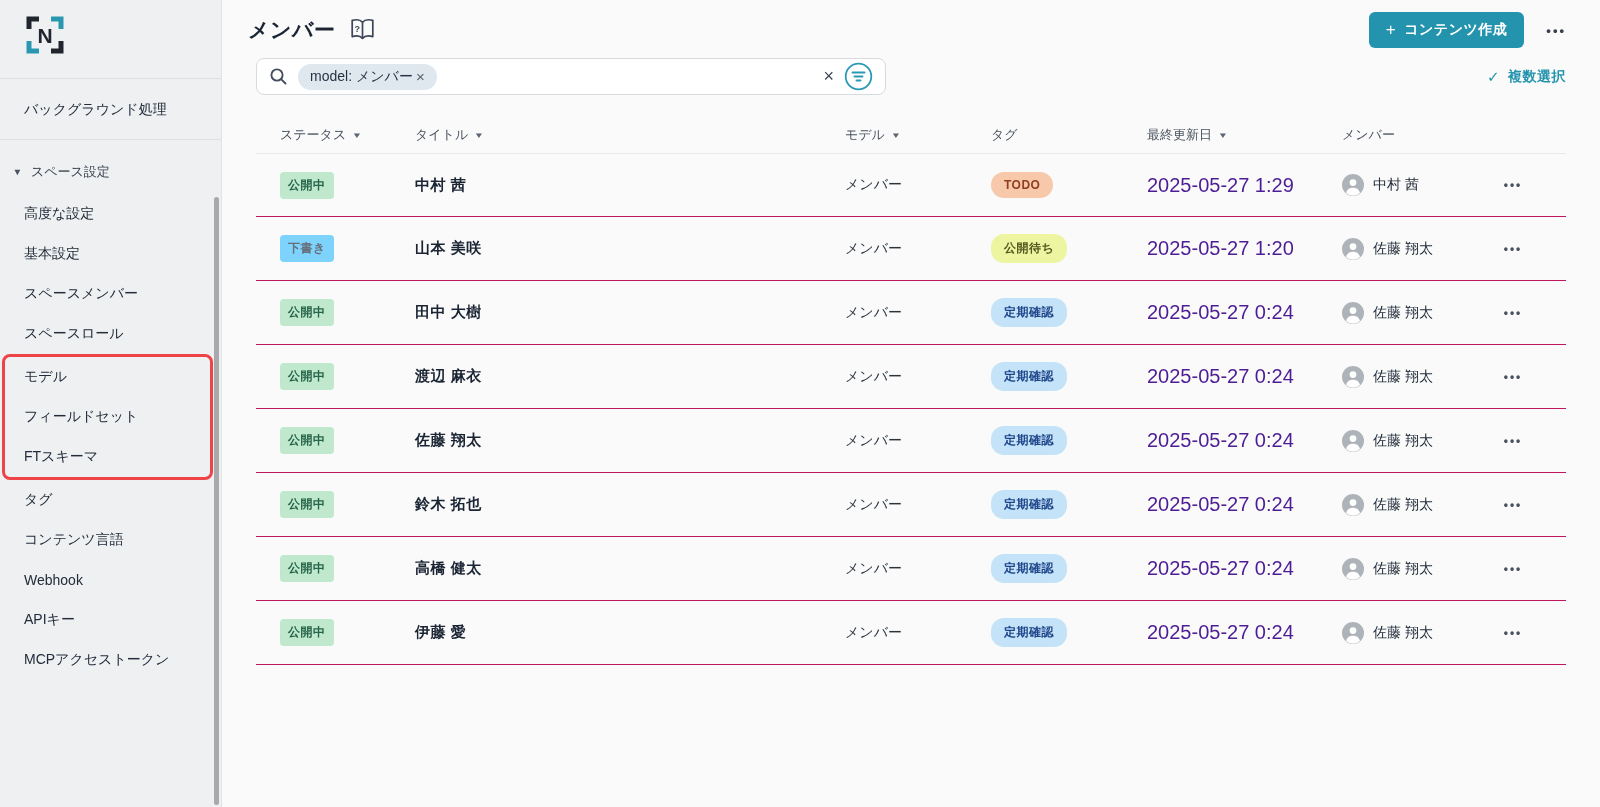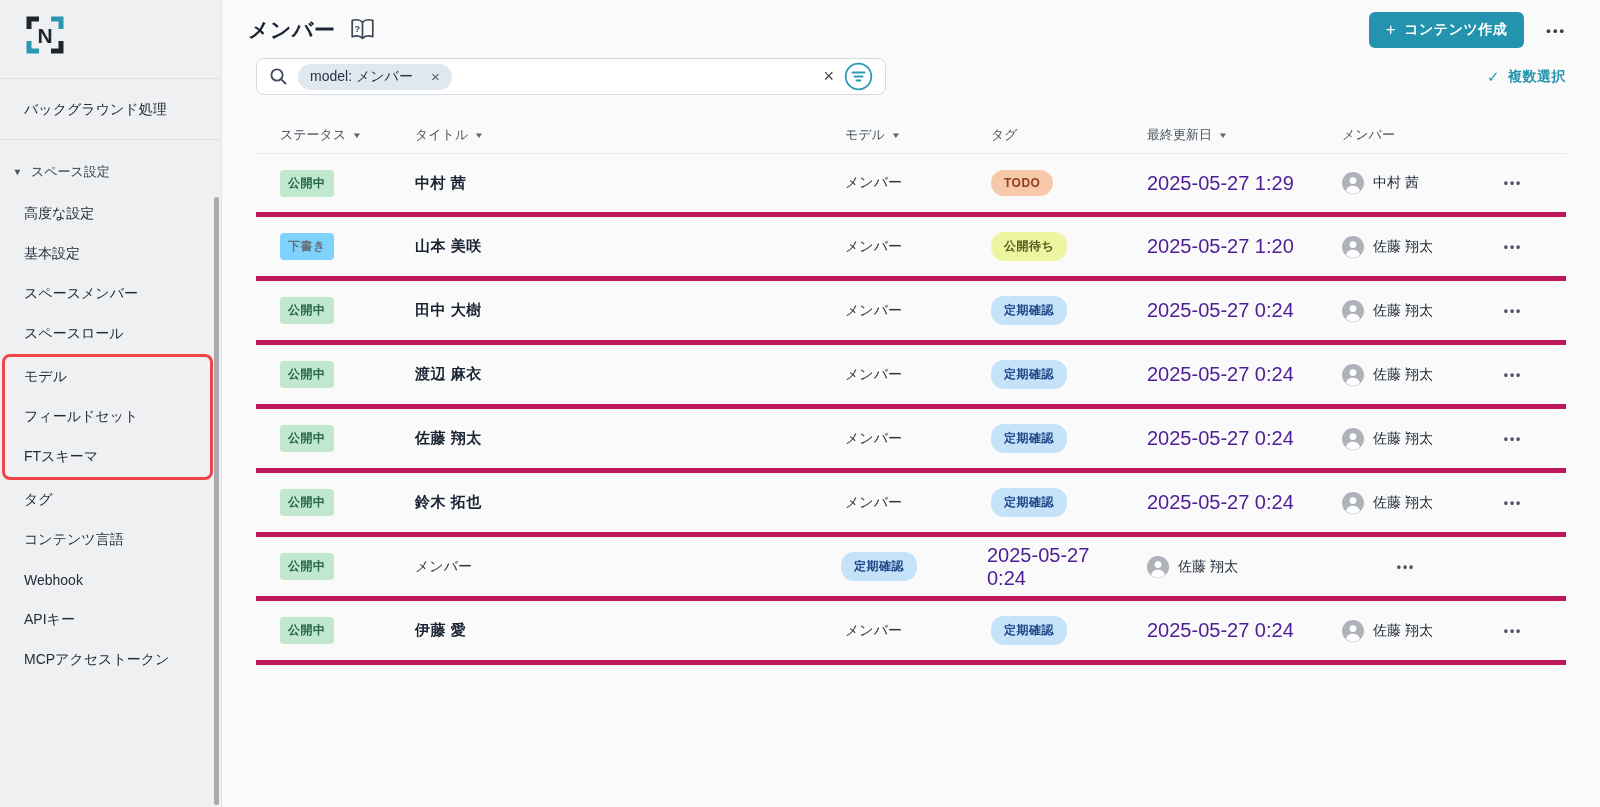--- a/index.html
+++ b/index.html
@@ -38,39 +38,39 @@
     border:none; border-radius:6px; height:36px; padding:0 17px; font-size:14px; font-weight:700;
     font-family:inherit; cursor:pointer; letter-spacing:.5px;}
   .create-plus { font-size:17px; font-weight:400; }
   .top-dots { margin-left:22px; color:#38414e; font-size:13px; font-weight:700;
     letter-spacing:2px; cursor:pointer; }
 
   .search-row { display:flex; align-items:center; margin-top:10px; }
   .search-bar { width:630px; height:37px; background:#fff; border:1px solid #d7dade;
     border-radius:8px; display:flex; align-items:center; padding:0 12px 0 12px; }
   .search-icon { flex:none; margin-right:10px; display:flex; }
-  .chip { display:flex; align-items:center; gap:18px; background:#dfe8ee; border-radius:14px;
+  .chip { display:flex; align-items:center; gap:3px; background:#dfe8ee; border-radius:14px;
     height:26px; padding:0 12px; font-size:14px; color:#273345; cursor:default; }
   .chip-x { color:#56606d; font-size:15px; cursor:pointer; }
   .search-clear { margin-left:auto; color:#3f4754; font-size:18px; cursor:pointer; padding:0 4px; }
   .filter-btn { margin-left:6px; cursor:pointer; display:flex; }
   .multi-select { margin-left:auto; display:flex; align-items:center; gap:8px; color:#2494ae;
     font-size:14px; font-weight:700; cursor:pointer; letter-spacing:.5px; }
   .check-glyph { font-size:15px; font-weight:700; }
 
   
   .table { margin-top:22px; }
   .thead, .trow { display:grid;
     grid-template-columns:135px 430px 150px 160px 195px 160px 54px; align-items:center; }
   .thead { height:36px; }
   .th { font-size:13px; color:#49535f; display:flex; align-items:center; padding-left:24px; }
   .th:nth-child(4){ padding-left:20px; }
   .th:nth-child(5),.th:nth-child(6){ padding-left:16px; }
   .caret { font-size:8px; color:#5b6672; margin-left:7px; transform:scaleX(1.3); }
-  .trow { height:64px; border-bottom:5px solid #be185d; cursor:pointer; }
+  .trow { height:64px; border-bottom:1px solid #be185d; cursor:pointer; }
   .trow:first-child { border-top:1px solid #e8e9eb; }
   .cell-status { padding-left:24px; }
   .badge { display:inline-block; font-size:12px; font-weight:700; border-radius:4px;
     padding:5px 8px; letter-spacing:.5px; }
   .cell-title { padding-left:24px; font-size:15px; font-weight:700; color:#1a2433; letter-spacing:.5px;}
   .cell-model { padding-left:24px; font-size:14px; color:#2a3441; }
   .cell-tag { padding-left:20px; }
   .tagbadge { display:inline-block; font-size:12px; font-weight:700; border-radius:13px;
     padding:6px 13px; letter-spacing:.5px; }
   .cell-date { padding-left:16px; font-size:20px; color:#4c1d95; }
@@ -292,20 +292,21 @@
     <circle cx="12" cy="12" r="12" fill="#aeb3b9"></circle>
     <circle cx="12" cy="9.3" r="3.7" fill="#ffffff"></circle>
     <path d="M4.3 20.8 a8 8 0 0 1 15.4 0 a12 12 0 0 1 -15.4 0 Z" fill="#ffffff"></path>
   </svg>
             <span>佐藤 翔太</span>
           </div>
           <div class="row-dots">•••</div>
         </div>
         <div class="trow">
           <div class="cell-status"><span class="badge" style="background: rgb(191, 232, 205); color: rgb(39, 101, 74);">公開中</span></div>
+          <div class="cell-title">高橋 健太</div>
           <div class="cell-model">メンバー</div>
           <div class="cell-tag"><span class="tagbadge" style="background: rgb(196, 227, 248); color: rgb(28, 68, 137);">定期確認</span></div>
           <div class="cell-date">2025-05-27 0:24</div>
           <div class="cell-updater">
             <svg width="22" height="22" viewBox="0 0 24 24">
     <circle cx="12" cy="12" r="12" fill="#aeb3b9"></circle>
     <circle cx="12" cy="9.3" r="3.7" fill="#ffffff"></circle>
     <path d="M4.3 20.8 a8 8 0 0 1 15.4 0 a12 12 0 0 1 -15.4 0 Z" fill="#ffffff"></path>
   </svg>
             <span>佐藤 翔太</span>

